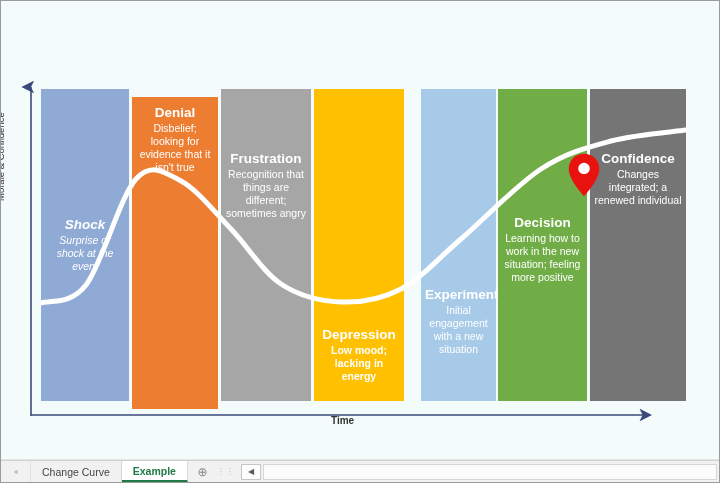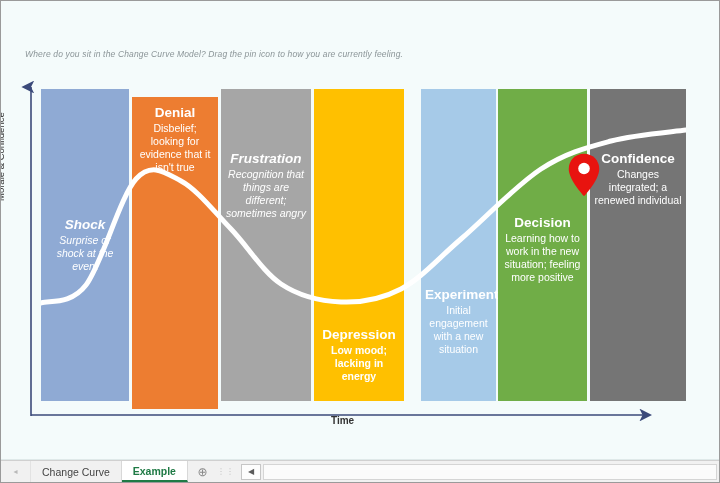--- a/index.html
+++ b/index.html
@@ -89,21 +89,20 @@
   .scroll-track{
     width:452px;height:14px;border:1px solid #d5d5d5;background:#fbfbfb;margin-left:2px;
   }
   .toprule{position:absolute;left:0;bottom:22px;width:720px;height:1px;background:#dfe9e9;}
 </style>
 </head>
 <body>
 
 <div id="app">
 
-  <div class="prompt">Where do you sit in the Change Curve Model? Drag the pin icon to how you are currently feeling.</div>
 
   <svg class="axis-svg">
     <defs>
       <marker id="arrowUp" markerWidth="8" markerHeight="8" refX="4" refY="6" orient="auto">
         <path d="M4,0 L8,8 L4,6 L0,8 Z" fill="#3b4a7a"></path>
       </marker>
       <marker id="arrowRight" markerWidth="8" markerHeight="8" refX="6" refY="4" orient="auto">
         <path d="M0,0 L8,4 L0,8 L2,4 Z" fill="#3b4a7a"></path>
       </marker>
     </defs>
@@ -123,21 +122,21 @@
       </div>
     </div>
 
     <div class="band" style="left: 91px; width: 86px; background: rgb(237, 125, 49); margin-top: 8px;">
       <div class="band-label" style="top: 8px;">
         <div class="band-title">Denial</div>
         <div class="band-desc">Disbelief; looking  for evidence that it isn't true</div>
       </div>
     </div>
 
-    <div class="band" style="left: 180px; width: 90px; background: rgb(166, 166, 166); font-style: italic;">
+    <div class="band" style="left: 180px; width: 90px; background: rgb(166, 166, 166);">
       <div class="band-label" style="top: 62px;">
         <div class="band-title">Frustration</div>
         <div class="band-desc">Recognition that things are different; sometimes angry</div>
       </div>
     </div>
 
     <div class="band" style="left: 273px; width: 90px; background: rgb(255, 192, 0);">
       <div class="band-label bold" style="top: 238px;">
         <div class="band-title">Depression</div>
         <div class="band-desc">Low mood; lacking in energy</div>

